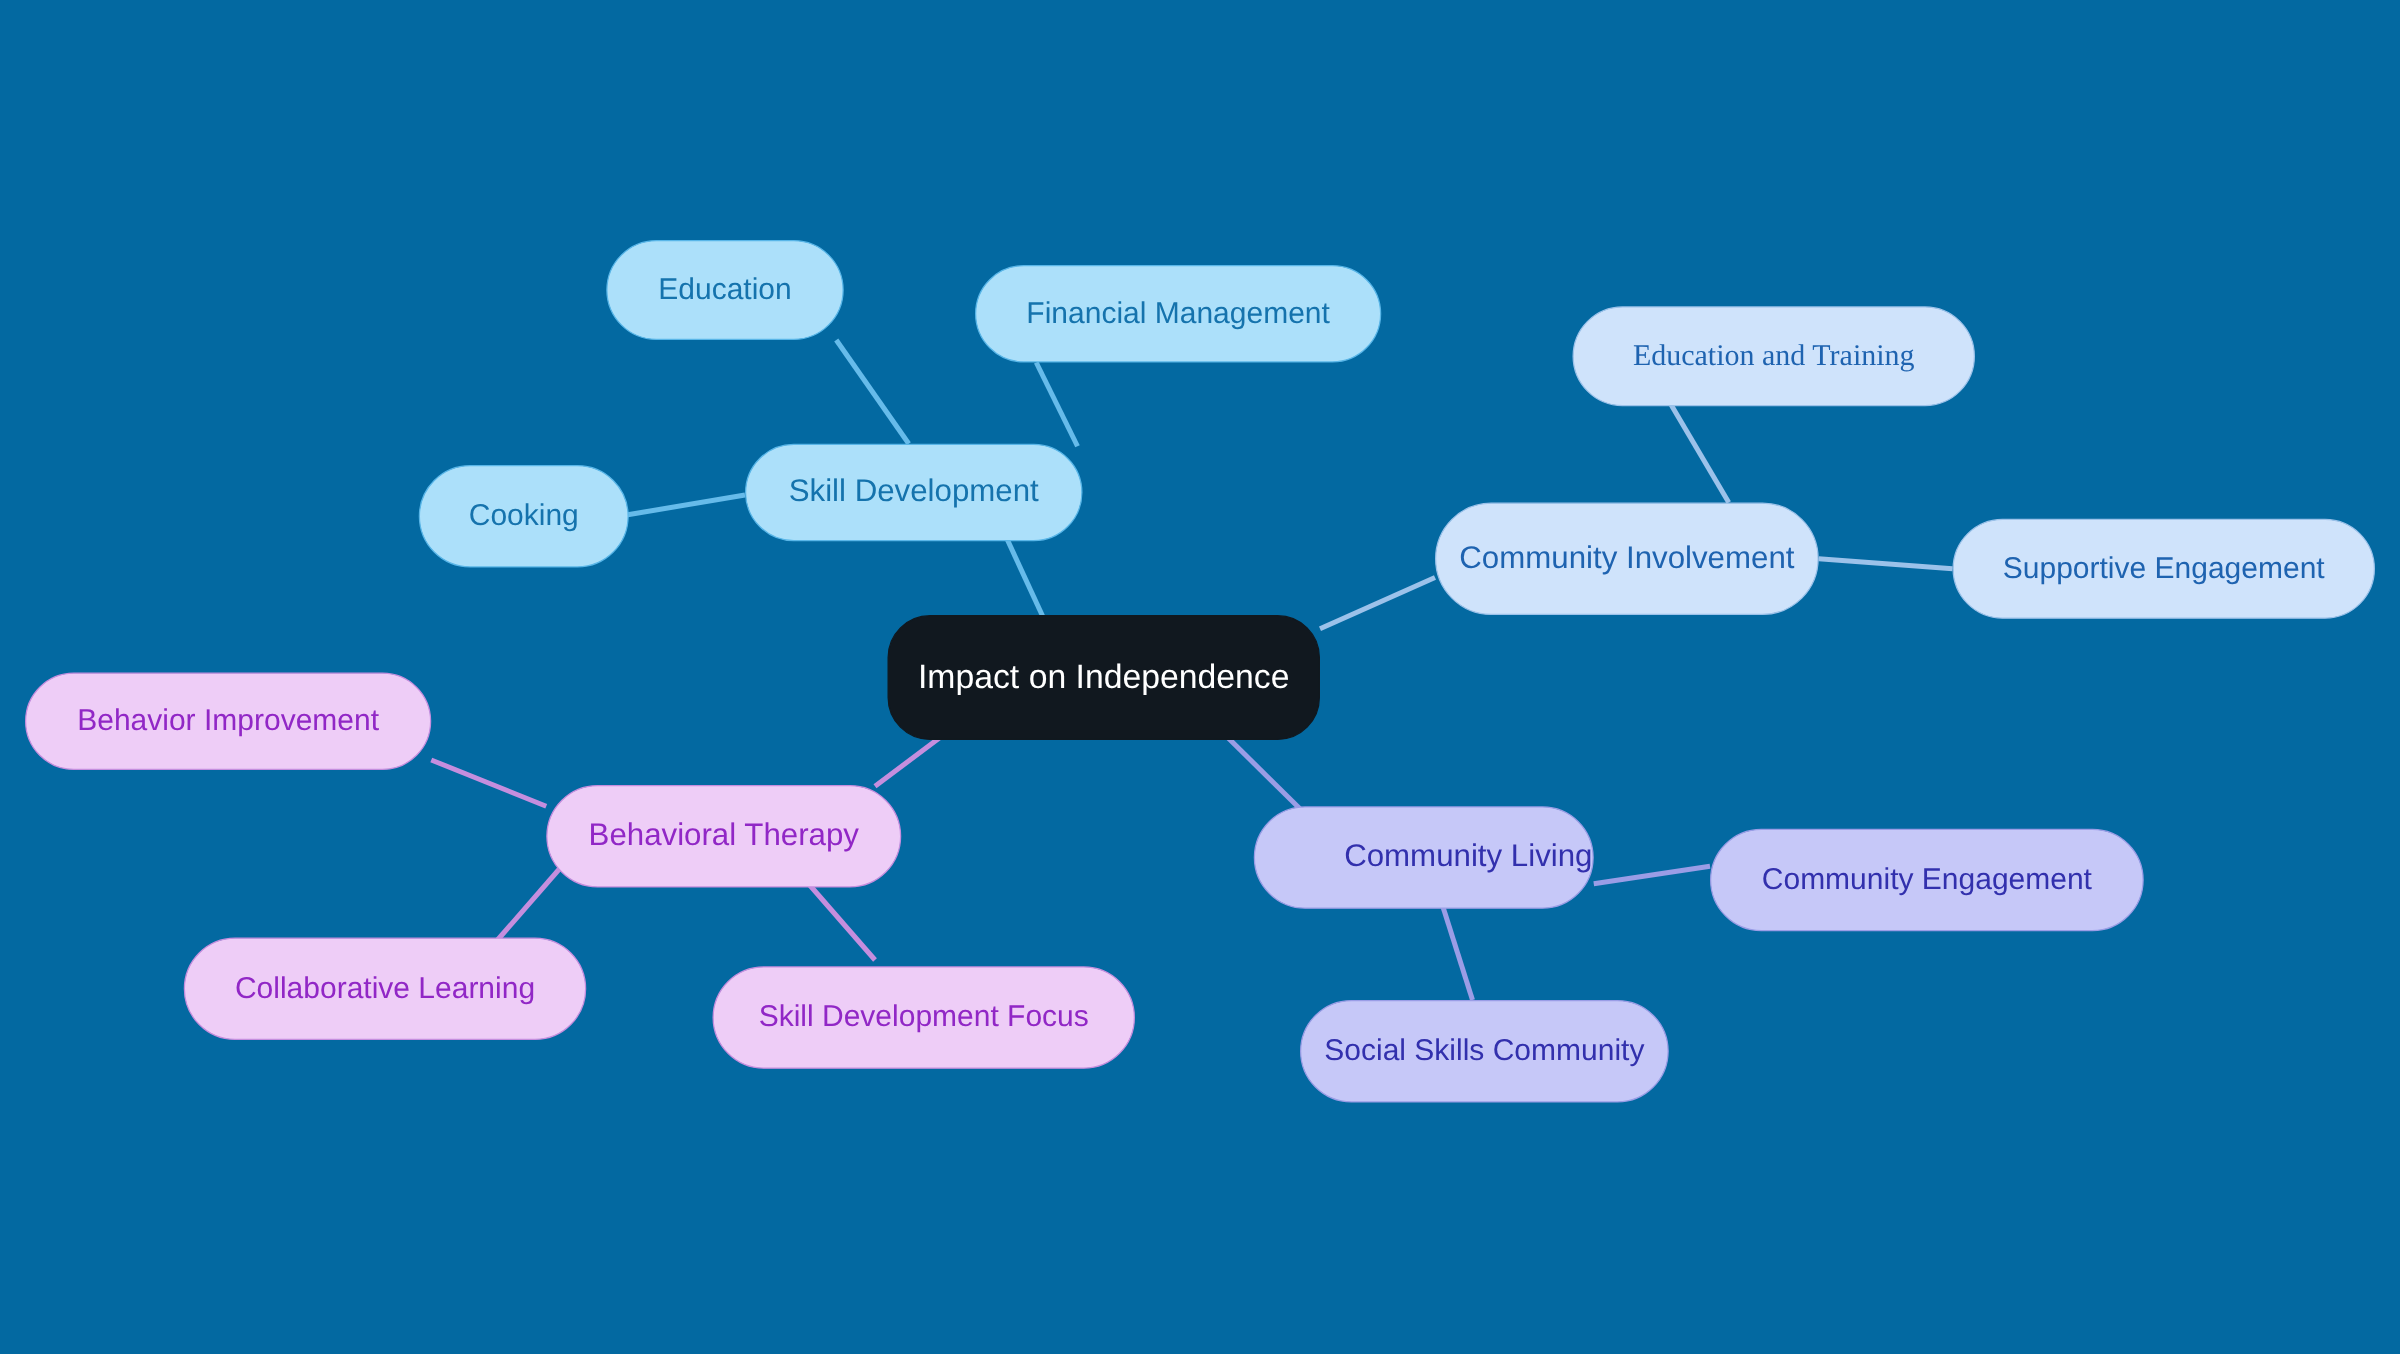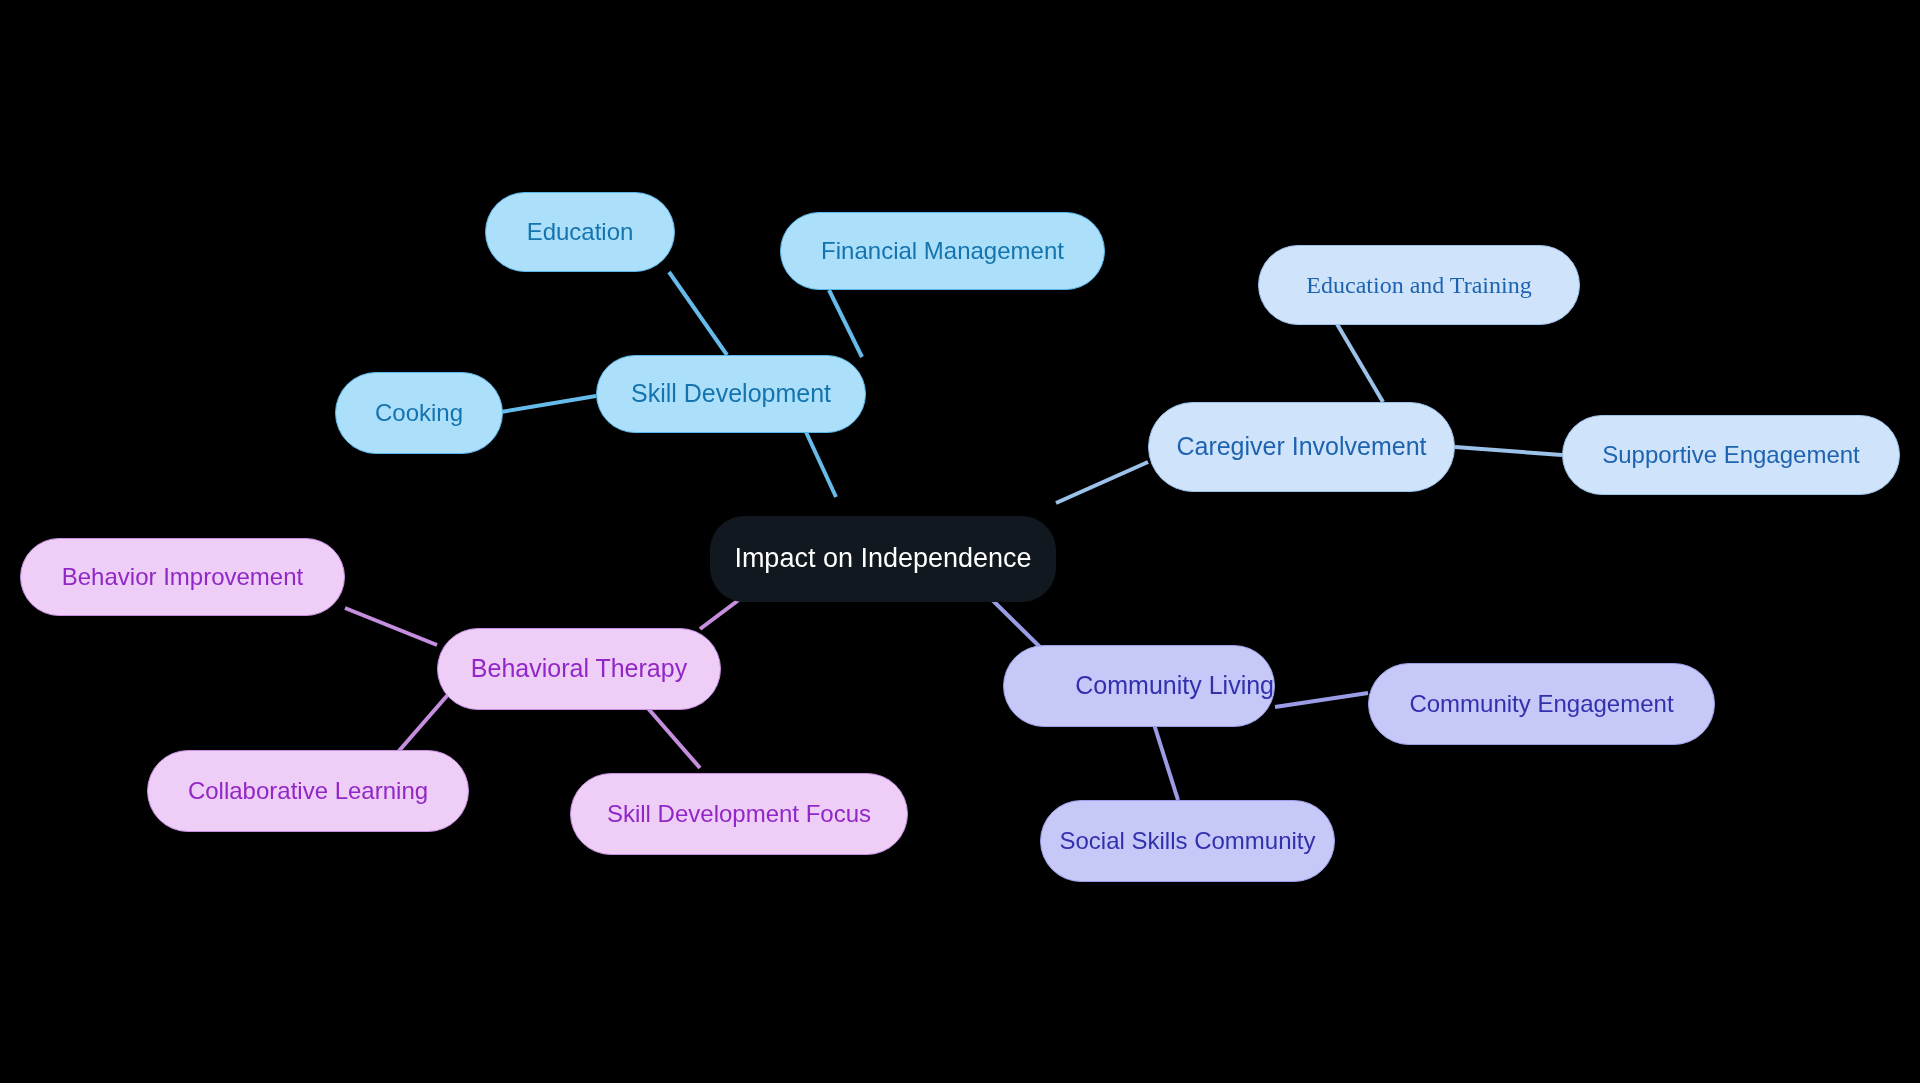--- a/index.html
+++ b/index.html
@@ -4,21 +4,21 @@
 <style>
   html, body {
     margin: 0;
     padding: 0;
     background: #ffffff;
   }
   #canvas {
     position: relative;
     width: 1920px;
     height: 1083px;
-    background: #000000;
+    background: #0369a1;
     overflow: hidden;
     font-family: "Liberation Sans", sans-serif;
   }
   #edge-layer {
     position: absolute;
     left: 0;
     top: 0;
     width: 1920px;
     height: 1083px;
     pointer-events: none;
@@ -120,28 +120,28 @@
 
   <div class="node fam-skill sz-branch" style="left:596px; top:355px; width:270px; height:78px;align-items:center;">
     <span class="node-label">Skill Development</span>
   </div>
 
   <div class="node fam-caregiver sz-leaf" style="left:1258px; top:245px; width:322px; height:80px;font-family:Liberation Serif, serif;">
     <span class="node-label">Education and Training</span>
   </div>
 
   <div class="node fam-caregiver sz-branch" style="left:1148px; top:402px; width:307px; height:90px;">
-    <span class="node-label">Caregiver Involvement</span>
+    <span class="node-label">Community Involvement</span>
   </div>
 
   <div class="node fam-caregiver sz-leaf" style="left:1562px; top:415px; width:338px; height:80px;">
     <span class="node-label">Supportive Engagement</span>
   </div>
 
-  <div class="node node-root" style="left:710px; top:492px; width:346px; height:86px;margin-top:24px;">
+  <div class="node node-root" style="left:710px; top:492px; width:346px; height:100px;">
     <span class="node-label">Impact on Independence</span>
   </div>
 
   <div class="node fam-behavioral sz-leaf" style="left:20px; top:538px; width:325px; height:78px;">
     <span class="node-label">Behavior Improvement</span>
   </div>
 
   <div class="node fam-behavioral sz-branch" style="left:437px; top:628px; width:284px; height:82px;">
     <span class="node-label">Behavioral Therapy</span>
   </div>

